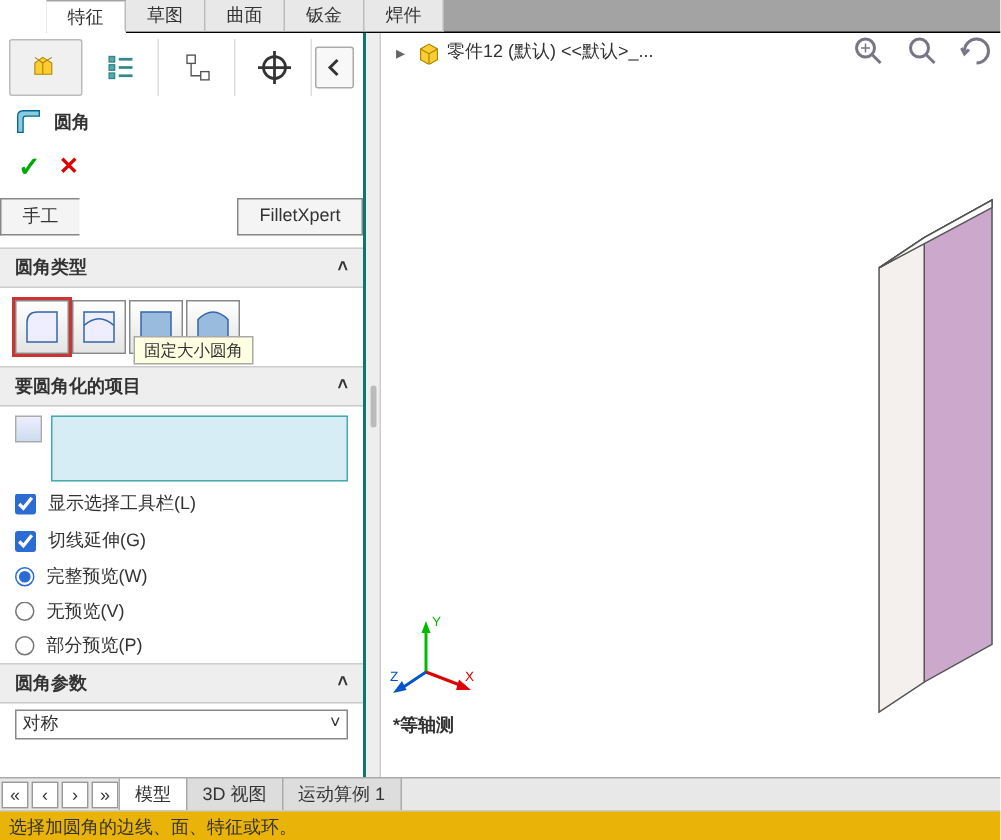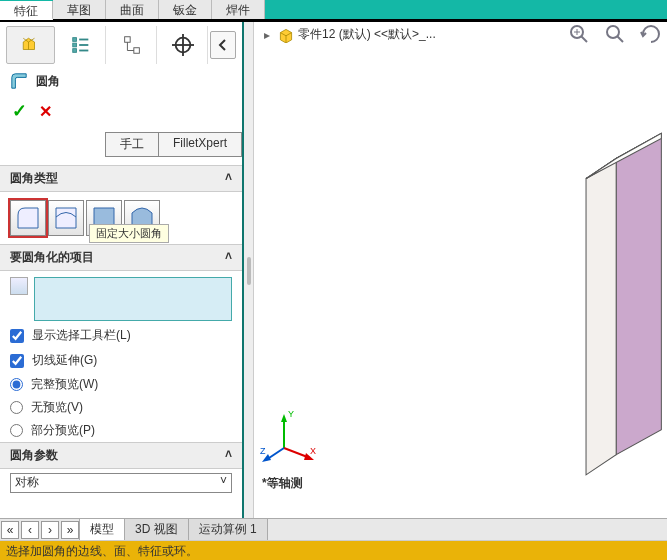--- a/index.html
+++ b/index.html
@@ -1,32 +1,32 @@
 <!DOCTYPE html>
 <html><head>
 <meta charset="utf-8">
 <style>
 * { box-sizing: border-box; margin: 0; padding: 0; }
 body { font-family: "Microsoft YaHei", Arial, sans-serif; font-size: 12px; background: #fff; color: #333; width: 667px; height: 560px; overflow: hidden; position: relative; }
-.tabs { display: flex; border-bottom: 3px solid #000000; background: #14b8a6; height: 22px; }
+.tabs { display: flex; border-bottom: 1px solid #000000; background: #a3a3a3; height: 22px; margin-left: 31px; }
 .tab { padding: 2px 14px; border-right: 1px solid #bbb; cursor: pointer; background: #e8e8e8; }
 .tab.active { background: #fff; border-bottom: 2px solid #fff; position: relative; top: 1px; }
 .main { display: flex; height: 498px; }
 .left-panel { width: 244px; border-right: 2px solid #0f766e; background: #fff; display: flex; flex-direction: column; }
 .icon-row { display: flex; align-items: center; padding: 4px 6px; gap: 2px; position: relative; }
 .icon-row .tabbtn { width: 52px; height: 38px; display: flex; align-items: center; justify-content: center; border-right: 1px solid #ddd; cursor: pointer; }
 .icon-row .tabbtn.active { background: #f0f0f0; border: 1px solid #bbb; border-radius: 2px; }
 .small-ctrl { margin-left: auto; width: 28px; height: 28px; border: 1px solid #aaa; background: #f8f8f8; border-radius: 2px; display:flex; align-items:center; justify-content:center;}
 .help-icn { position:absolute; right:6px; top:48px; color:#2b5f9e; font-weight:bold; border:1px solid #888; border-radius:50%; width:16px; height:16px; text-align:center; line-height:14px; cursor:pointer;}
 .title-row { display: flex; align-items: center; gap: 8px; padding: 4px 10px; }
 .fillet-icon { width: 18px; height: 18px; }
 .action-row { display: flex; gap: 12px; padding: 6px 12px; align-items: center; }
 .check { color: #0a0; font-size: 18px; font-weight: bold; cursor: pointer; }
 .cross { color: #d00; font-size: 16px; font-weight: bold; cursor: pointer; }
-.mode-row { display: flex; justify-content: flex-end; gap: 0; padding: 4px 0 8px; }
+.mode-row { display: flex; justify-content: space-between; gap: 0; padding: 4px 0 8px; }
 .mode-btn { padding: 3px 14px; border: 1px solid #888; background: #f4f4f4; cursor: pointer; font-size: 12px; }
 .mode-btn:first-child { border-right: none; }
 .section-hdr { background: #eee; padding: 4px 10px; font-weight: bold; display: flex; align-items: flex-start; border-top: 1px solid #ccc; border-bottom: 1px solid #ccc; }
 .section-hdr .caret { margin-left: auto; cursor: pointer; }
 .type-row { display: flex; gap: 2px; padding: 8px 10px; }
 .type-btn { width: 36px; height: 36px; border: 1px solid #888; background: linear-gradient(#fff,#e4e4e4); cursor: pointer; display:flex; align-items:center; justify-content:center;}
 .type-btn.sel { outline: 2px solid #c33; }
 .tiny-tip { position: absolute; left: 58px; top: 224px; background: #ffffe1; border: 1px solid #aaa; padding: 1px 6px; font-size: 11px; z-index: 5; margin-left: 31px; }
 .items-sec { padding: 6px 10px 2px; }
 .sel-box { display:flex; gap:6px; align-items:flex-start; }

